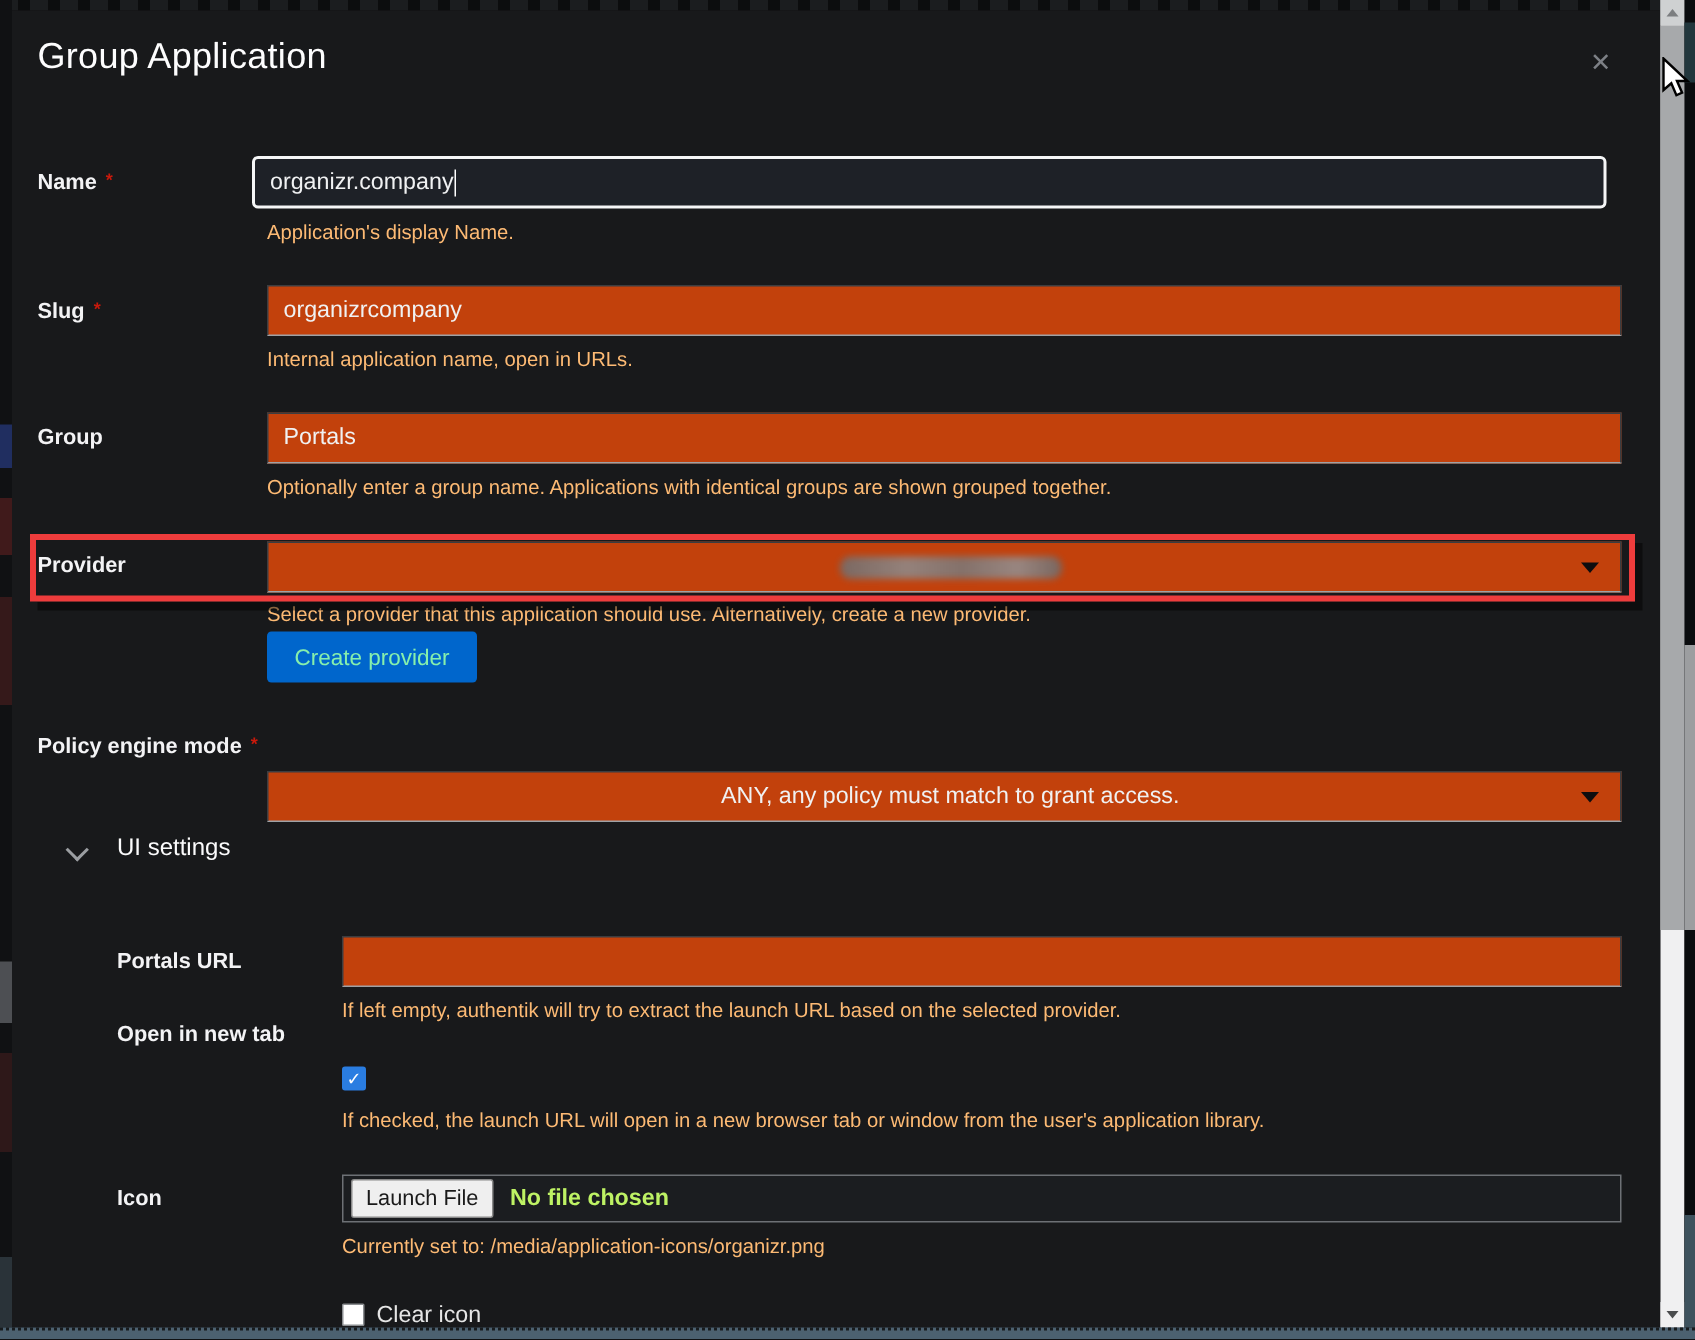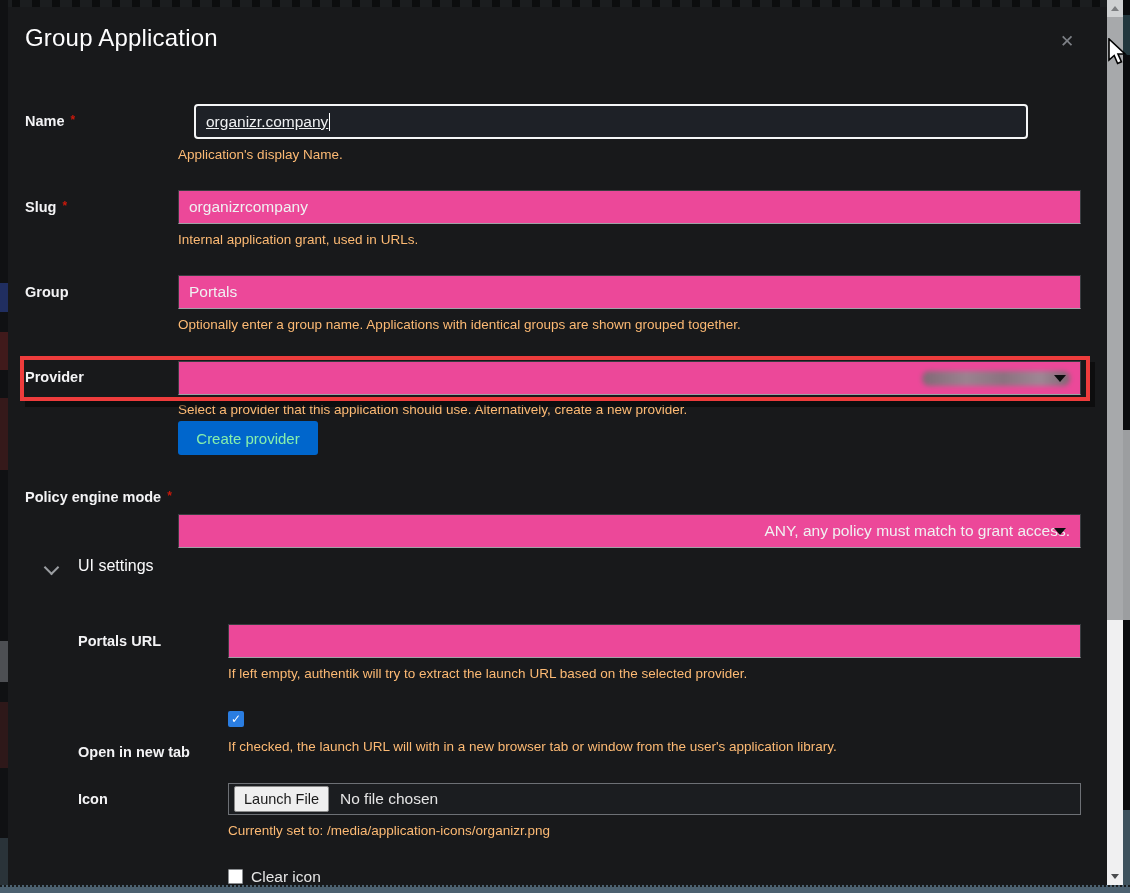--- a/index.html
+++ b/index.html
@@ -10,29 +10,29 @@
     -webkit-font-smoothing:antialiased;
   }
   .abs{position:absolute;}
   #modal{left:8px;top:7px;width:1099px;height:878px;background:#18191b;}
   .modal-title{font-size:24px;font-weight:500;color:#fdfdfe;letter-spacing:.2px;}
   .close-btn{font-size:17px;color:#7d8086;cursor:pointer;line-height:1;}
   .field-label{font-size:14.5px;font-weight:700;color:#f3f3f5;}
   .req{color:#c9190b;font-size:12px;margin-left:6px;vertical-align:2px;font-weight:700;}
   .help{font-size:13.5px;color:#fdba74;font-weight:400;}
   .input, .select{
-    background:#ec4899;border:1px solid #3b3d41;border-bottom:1px solid #9fa2a6;
+    background:#c2410c;border:1px solid #3b3d41;border-bottom:1px solid #9fa2a6;
     color:#f0f1f2;font-size:15.5px;box-sizing:border-box;display:flex;align-items:center;
     padding:0 10px;
   }
   .input.focused{
     background:#1e2127;border:2px solid #f5f6f7;border-radius:4px;
   }
   .caret-bar{display:inline-block;width:1px;height:18px;background:#ffffff;margin-left:1px;}
-  .select{justify-content:flex-end;position:relative;cursor:pointer;padding-left:18px;}
+  .select{justify-content:center;position:relative;cursor:pointer;padding-left:18px;}
   .select-caret{
     position:absolute;right:14px;top:50%;margin-top:-3px;width:0;height:0;
     border-left:6px solid transparent;border-right:6px solid transparent;
     border-top:7px solid #0c0d0f;
   }
   .redacted-blob{
     width:148px;height:15px;border-radius:7px;background:
     linear-gradient(90deg,#6f6f70,#8d8d8e 30%,#7a7a7b 55%,#929294 80%,#6c6c6d);
     filter:blur(2.5px);opacity:.85;
   }
@@ -54,21 +54,21 @@
   .checkbox.unchecked{background:#ffffff;border:1px solid #8a8d90;border-radius:1px;}
   .file-row{
     background:#1b1d20;border:1px solid #6d7075;box-sizing:border-box;
     display:flex;align-items:center;padding:4px 5px;
   }
   .file-btn{
     background:#efefef;border:1px solid #8a8a8a;border-radius:2px;color:#1a1a1a;
     font-size:14.5px;height:24px;display:flex;align-items:center;justify-content:center;
     padding:0 9px;cursor:pointer;
   }
-  .file-status{color:#e5e5e5;font-size:15.5px;margin-left:11px;}
+  .file-status{color:#bef264;font-size:15.5px;margin-left:11px;font-weight:bold;}
   
   #scrollbar-inner{left:1107px;top:0;width:16px;height:885px;background:#f0f0f1;}
   .sb-btn{position:absolute;left:0;width:16px;height:17px;display:flex;align-items:center;justify-content:center;cursor:pointer;}
   .tri-up{width:0;height:0;border-left:4px solid transparent;border-right:4px solid transparent;border-bottom:5px solid #7c7e80;}
   .tri-down{width:0;height:0;border-left:4px solid transparent;border-right:4px solid transparent;border-top:5px solid #4a4c4e;}
   #sb-thumb{position:absolute;left:0;top:17px;width:16px;height:603px;background:#a7a9ab;cursor:pointer;}
   #right-col{left:1123px;top:0;width:7px;height:893px;background:#0a0c0e;}
   .rc-seg{position:absolute;left:0;width:7px;}
   #bottom-bar{left:0;top:885px;width:1130px;height:8px;background:#4c6170;border-top:2px dotted #171b1d;box-sizing:border-box;}
   
@@ -92,31 +92,31 @@
     <div class="frag" style="top:702px;height:66px;background:#3f1d1d;"></div>
     <div class="frag" style="top:838px;height:47px;background:#39474f;"></div>
   </div>
 
   <div id="modal" class="abs">
 
     <div class="abs modal-title" style="left:17px;top:17px;">Group Application</div>
     <div class="abs close-btn" style="left:1052px;top:26px;">✕</div>
 
     <div class="abs field-label" style="left:17px;top:106px;"><span>Name</span><span class="req">*</span></div>
-    <div class="abs input focused" style="left:186px;top:97px;width:834px;height:35px;text-decoration:underline;">
+    <div class="abs input focused" style="left:160px;top:97px;width:903px;height:35px;">
         <span>organizr.company</span>
         <span class="caret-bar"></span>
       </div>
     <div class="abs help" style="left:170px;top:140px;">Application's display Name.</div>
 
     <div class="abs field-label" style="left:17px;top:192px;"><span>Slug</span><span class="req">*</span></div>
     <div class="abs input" style="left:170px;top:183px;width:903px;height:34px;">
         <span>organizrcompany</span>
       </div>
-    <div class="abs help" style="left:170px;top:225px;">Internal application grant, used in URLs.</div>
+    <div class="abs help" style="left:170px;top:225px;">Internal application name, open in URLs.</div>
 
     <div class="abs field-label" style="left:17px;top:277px;">Group</div>
     <div class="abs input" style="left:170px;top:268px;width:903px;height:34px;">
         <span>Portals</span>
       </div>
     <div class="abs help" style="left:170px;top:310px;">Optionally enter a group name. Applications with identical groups are shown grouped together.</div>
 
     <div class="abs field-label" style="left:17px;top:362px;">Provider</div>
     <div class="abs select" style="left:170px;top:354px;width:903px;height:34px;">
       <span class="redacted-blob"></span>
@@ -133,25 +133,25 @@
 
     <div class="abs" style="left:38px;top:552px;">
       <span class="chevron-down"></span>
     </div>
     <div class="abs section-label" style="left:70px;top:550px;">UI settings</div>
 
     <div class="abs field-label" style="left:70px;top:626px;">Portals URL</div>
     <div class="abs input" style="left:220px;top:617px;width:853px;height:34px;"></div>
     <div class="abs help" style="left:220px;top:659px;">If left empty, authentik will try to extract the launch URL based on the selected provider.</div>
 
-    <div class="abs field-label" style="left:70px;top:737px;">Open in new tab</div>
+    <div class="abs field-label" style="left:70px;top:675px;">Open in new tab</div>
     <div class="abs checkbox checked" style="left:220px;top:704px;width:16px;height:16px;">
         <span>✓</span>
       </div>
-    <div class="abs help" style="left:220px;top:732px;">If checked, the launch URL will with in a new browser tab or window from the user's application library.</div>
+    <div class="abs help" style="left:220px;top:732px;">If checked, the launch URL will open in a new browser tab or window from the user's application library.</div>
 
     <div class="abs field-label" style="left:70px;top:784px;">Icon</div>
     <div class="abs file-row" style="left:220px;top:776px;width:853px;height:32px;">
       <span class="file-btn">Launch File</span>
       <span class="file-status">No file chosen</span>
     </div>
     <div class="abs help" style="left:220px;top:816px;">Currently set to: /media/application-icons/organizr.png</div>
 
     <div class="abs checkbox unchecked" style="left:220px;top:862px;width:15px;height:15px;"></div>
     <div class="abs" style="left:243px;top:861px;font-size:15.5px;color:#e5e5e5;">Clear icon</div>

